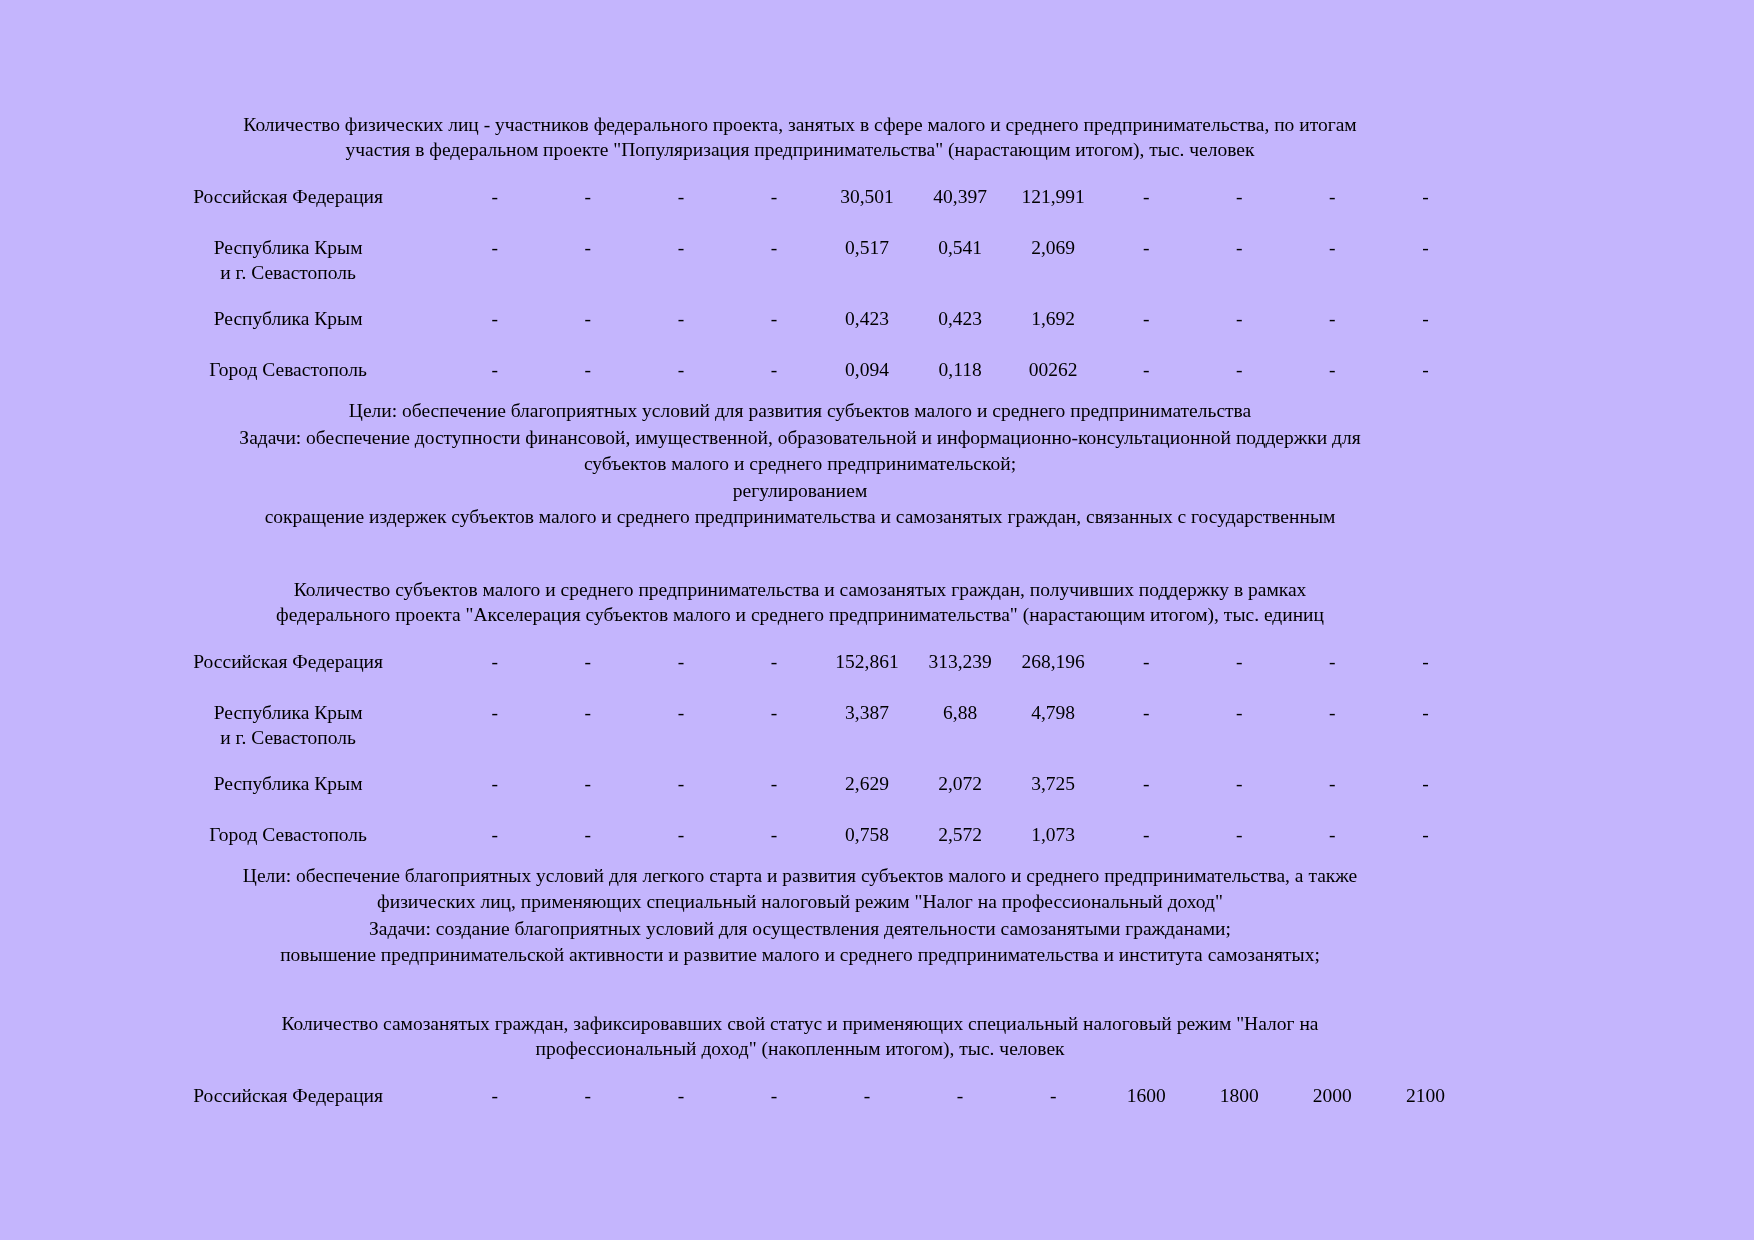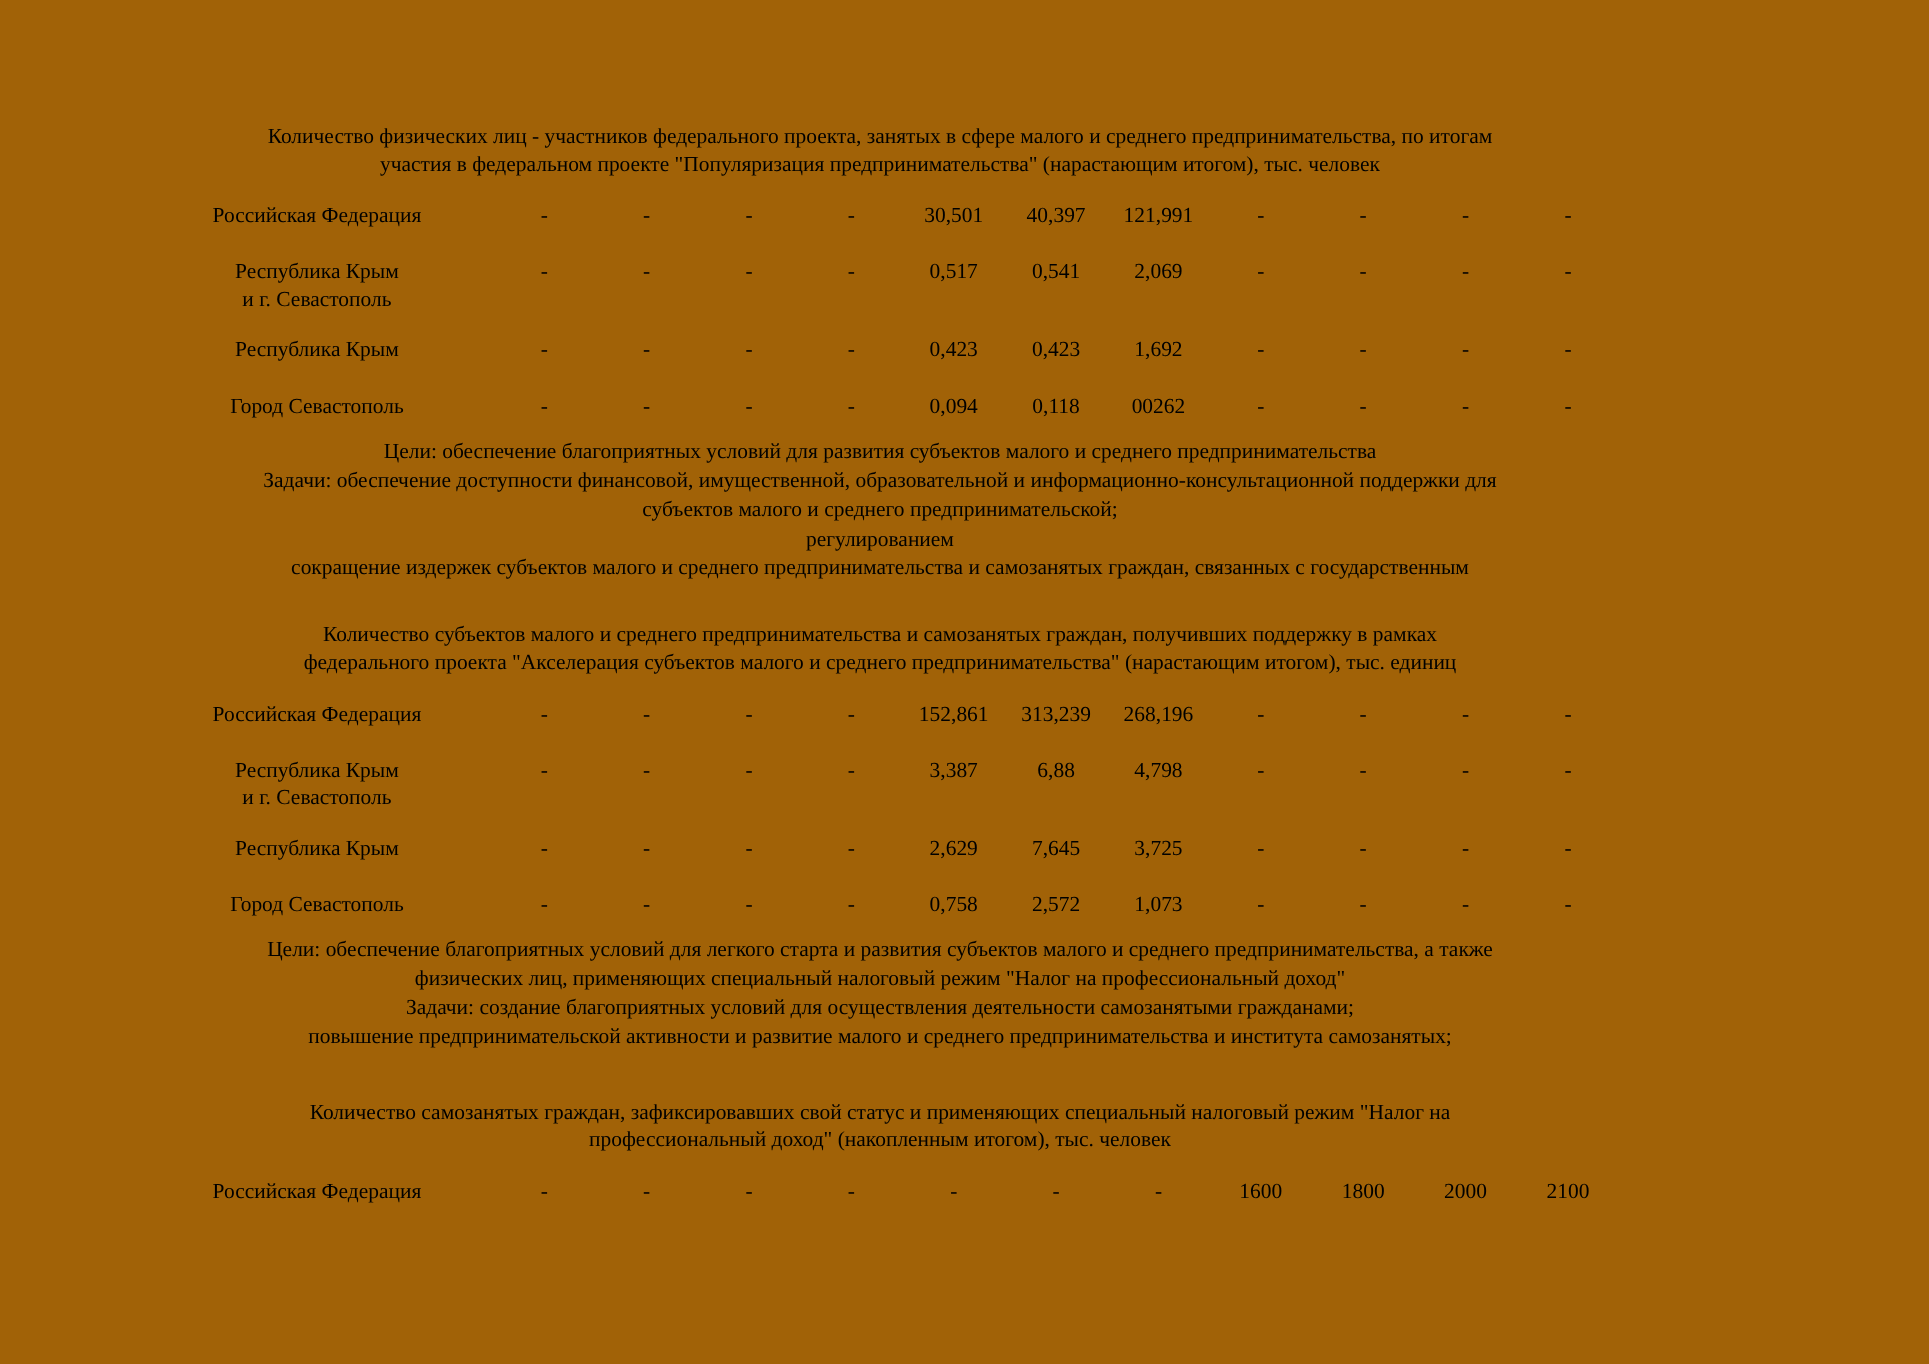--- a/index.html
+++ b/index.html
@@ -9,21 +9,21 @@
     background: #ffffff;
   }
   body {
     font-family: "Liberation Serif", "DejaVu Serif", serif;
     color: #000000;
   }
   .page {
     position: relative;
     width: 1754px;
     height: 1240px;
-    background: #a16207;
+    background: #c4b5fd;
     overflow: hidden;
     box-sizing: border-box;
   }
   .content {
     position: absolute;
     left: 128px;
     top: 112px;
     width: 1344px;
   }
 
@@ -31,21 +31,21 @@
   .section-title {
     text-align: center;
     font-size: 19.5px;
     line-height: 25px;
     margin: 0;
   }
   .section-title .l1,
   .section-title .l2 { display: block; }
 
   .title-block-1 { margin-top: 0; }
-  .title-block-2 { margin-top: 4px; }
+  .title-block-2 { margin-top: 16px; }
   .title-block-3 { margin-top: 12px; }
 
   
   table.data {
     border-collapse: collapse;
     width: 100%;
     table-layout: fixed;
     font-size: 19.5px;
   }
   table.data td {
@@ -275,21 +275,21 @@
 
           <tr class="data-row">
             <td class="region">
               <span>Республика Крым</span>
             </td>
             <td class="num">-</td>
             <td class="num">-</td>
             <td class="num">-</td>
             <td class="num">-</td>
             <td class="num">2,629</td>
-            <td class="num">7,645</td>
+            <td class="num">2,072</td>
             <td class="num">3,725</td>
             <td class="num">-</td>
             <td class="num">-</td>
             <td class="num">-</td>
             <td class="num">-</td>
           </tr>
           <tr class="spacer">
               <td colspan="12">&nbsp;</td>
             </tr>
 

